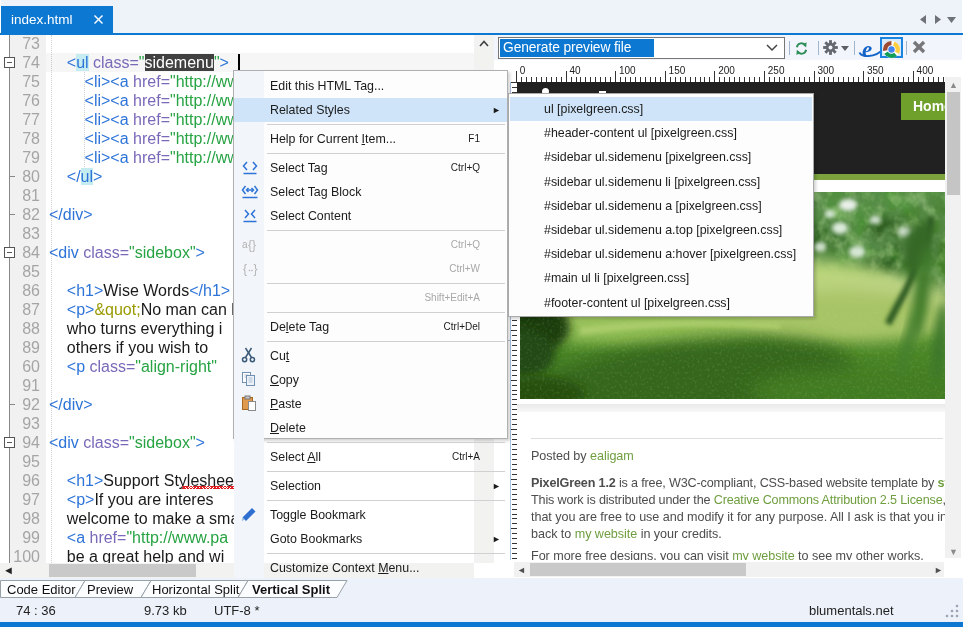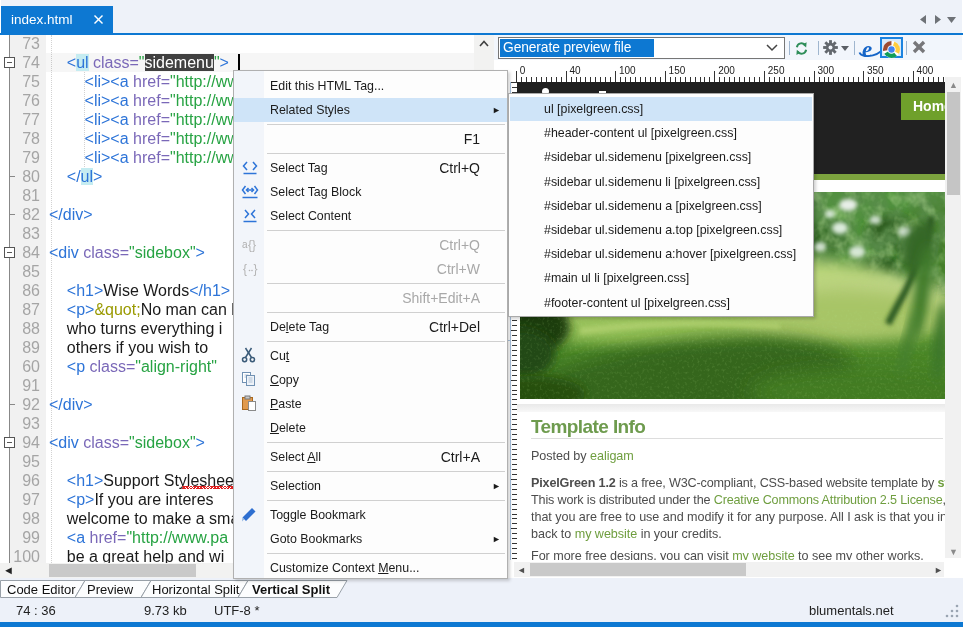--- a/index.html
+++ b/index.html
@@ -74,25 +74,25 @@
 #vsbR{left:945px;top:77px;width:16px;height:481px;background:#f1f1f1;}
 #vsbR .th{position:absolute;left:2px;top:15px;width:13px;height:103px;background:#c5c5c5;}
 #hsbR{left:514px;top:562px;width:430px;height:15px;background:#f1f1f1;}
 #hsbR .th{position:absolute;left:16px;top:1px;width:216px;height:13px;background:#c9c9c9;}
 .sbarrow{position:absolute;color:#505050;font-size:9px;}
 
 #bottom{left:0;top:578px;width:963px;height:44px;background:#edf1f9;z-index:4;}
 #bluebottom{left:0;top:622px;width:963px;height:5px;background:#0d78d2;z-index:6;}
 .stxt{position:absolute;top:603px;color:#222;font-size:13px;z-index:5;}
 
-#menu{left:233px;top:70px;width:275px;height:509px;background:#fdfdfd;border:1px solid #b0b0b0;box-sizing:border-box;z-index:20;box-shadow:2px 2px 3px rgba(0,0,0,0.18);}
+#menu{left:233px;top:70px;width:275px;height:369px;background:#fdfdfd;border:1px solid #b0b0b0;box-sizing:border-box;z-index:20;box-shadow:2px 2px 3px rgba(0,0,0,0.18);}
 #menustrip{position:absolute;left:0;top:0;width:30px;height:507px;background:#f2f5fa;}
 .mi{position:absolute;left:0;width:273px;height:24px;line-height:24px;font-size:12.4px;color:#1b1b1b;}
 .mi .lbl{position:absolute;left:36px;top:0;}
-.mi .sc{position:absolute;right:27px;top:0;font-size:14px;}
+.mi .sc{position:absolute;right:27px;top:0;font-size:10px;}
 .mi .arr{position:absolute;right:6px;top:0;font-size:9px;}
 .mi.dis{color:#a8a8a8;}
 .mi.hot{background:#cfe4f8;}
 .msep{position:absolute;left:33px;width:238px;height:1px;background:#d0d0d0;}
 .micon{position:absolute;left:7px;width:17px;height:17px;}
 #submenu{left:508px;top:93px;width:306px;height:224px;background:#fdfdfd;border:1px solid #a9a9a9;box-sizing:border-box;z-index:21;box-shadow:2px 2px 3px rgba(0,0,0,0.18);}
 .si{position:absolute;left:1px;width:302px;height:24px;line-height:24px;font-size:12.4px;color:#1b1b1b;padding-left:34px;box-sizing:border-box;}
 .si.hot{background:#cfe4f8;}
 </style>
 </head>
@@ -334,21 +334,20 @@
     <path d="M60 135 Q160 124 260 132 L260 137 Q160 130 60 143 Z" fill="#b2d171" opacity="0.8" filter="url(#b2)"></path>
     <rect x="0" y="118" width="425" height="89" filter="url(#gspk)" opacity="0.3"></rect>
 
     <path d="M412 25 Q400 70 385 100 Q375 118 368 132" stroke="#2e5c20" stroke-width="7" fill="none" filter="url(#b2)"></path>
     <ellipse cx="398" cy="55" rx="14" ry="26" fill="#356827" filter="url(#b5)" transform="rotate(16 398 55)"></ellipse>
     <ellipse cx="402" cy="100" rx="8" ry="48" fill="#3f7a2c" filter="url(#b5)" transform="rotate(8 402 100)"></ellipse>
     <ellipse cx="388" cy="152" rx="5" ry="34" fill="#447f2e" filter="url(#b5)" transform="rotate(14 388 152)"></ellipse>
     <ellipse cx="420" cy="150" rx="6" ry="40" fill="#3a742a" filter="url(#b5)" transform="rotate(5 420 150)"></ellipse>
   </svg></div>
   <div id="pvband"></div>
-  <div id="tinfo">Template Info</div>
   <div id="tline"></div>
   <div class="pvtxt" style="left:14px;top:367px;">Posted by <span class="green">ealigam</span></div>
   <div class="pvtxt" style="left:14px;top:394px;width:1000px;letter-spacing:-0.16px;"><b>PixelGreen 1.2</b> is a free, W3C-compliant, CSS-based website template by <b class="green">styleshout</b></div>
   <div class="pvtxt" style="left:14px;top:411px;width:1000px;letter-spacing:-0.16px;">This work is distributed under the <span class="green">Creative Commons Attribution 2.5 License</span>,</div>
   <div class="pvtxt" style="left:14px;top:428px;width:1000px;">that you are free to use and modify it for any purpose. All I ask is that you include</div>
   <div class="pvtxt" style="left:14px;top:445px;width:1000px;">back to <span class="green">my website</span> in your credits.</div>
   <div class="pvtxt" style="left:14px;top:467px;width:1000px;">For more free designs, you can visit <span class="green">my website</span> to see my other works.</div>
 </div>
 
 <div class="abs" id="vsbR">
@@ -398,20 +397,21 @@
   <div id="menuitems">
       <div class="mi" style="top:3px">
         <span class="lbl">Edit this HTML Tag...</span>
       </div>
       <div class="mi hot" style="top:27px">
         <span class="lbl">Related Styles</span>
         <span class="arr">►</span>
       </div>
       <div class="msep" style="top:53px"></div>
       <div class="mi" style="top:56px">
+        <span class="lbl">Help for Current <u>I</u>tem...</span>
         <span class="sc">F1</span>
       </div>
       <div class="msep" style="top:82px"></div>
       <div class="mi" style="top:85px">
         <span class="micon" style="top:3px"><svg width="18" height="18" viewBox="0 0 18 18">
             <g stroke="#2d74d8" stroke-width="1.5" fill="none">
               <path d="M6 3 L2.5 7 L6 11"></path>
               <path d="M12 3 L15.5 7 L12 11"></path>
               <line x1="2.5" y1="14.5" x2="15.5" y2="14.5"></line>
             </g>

